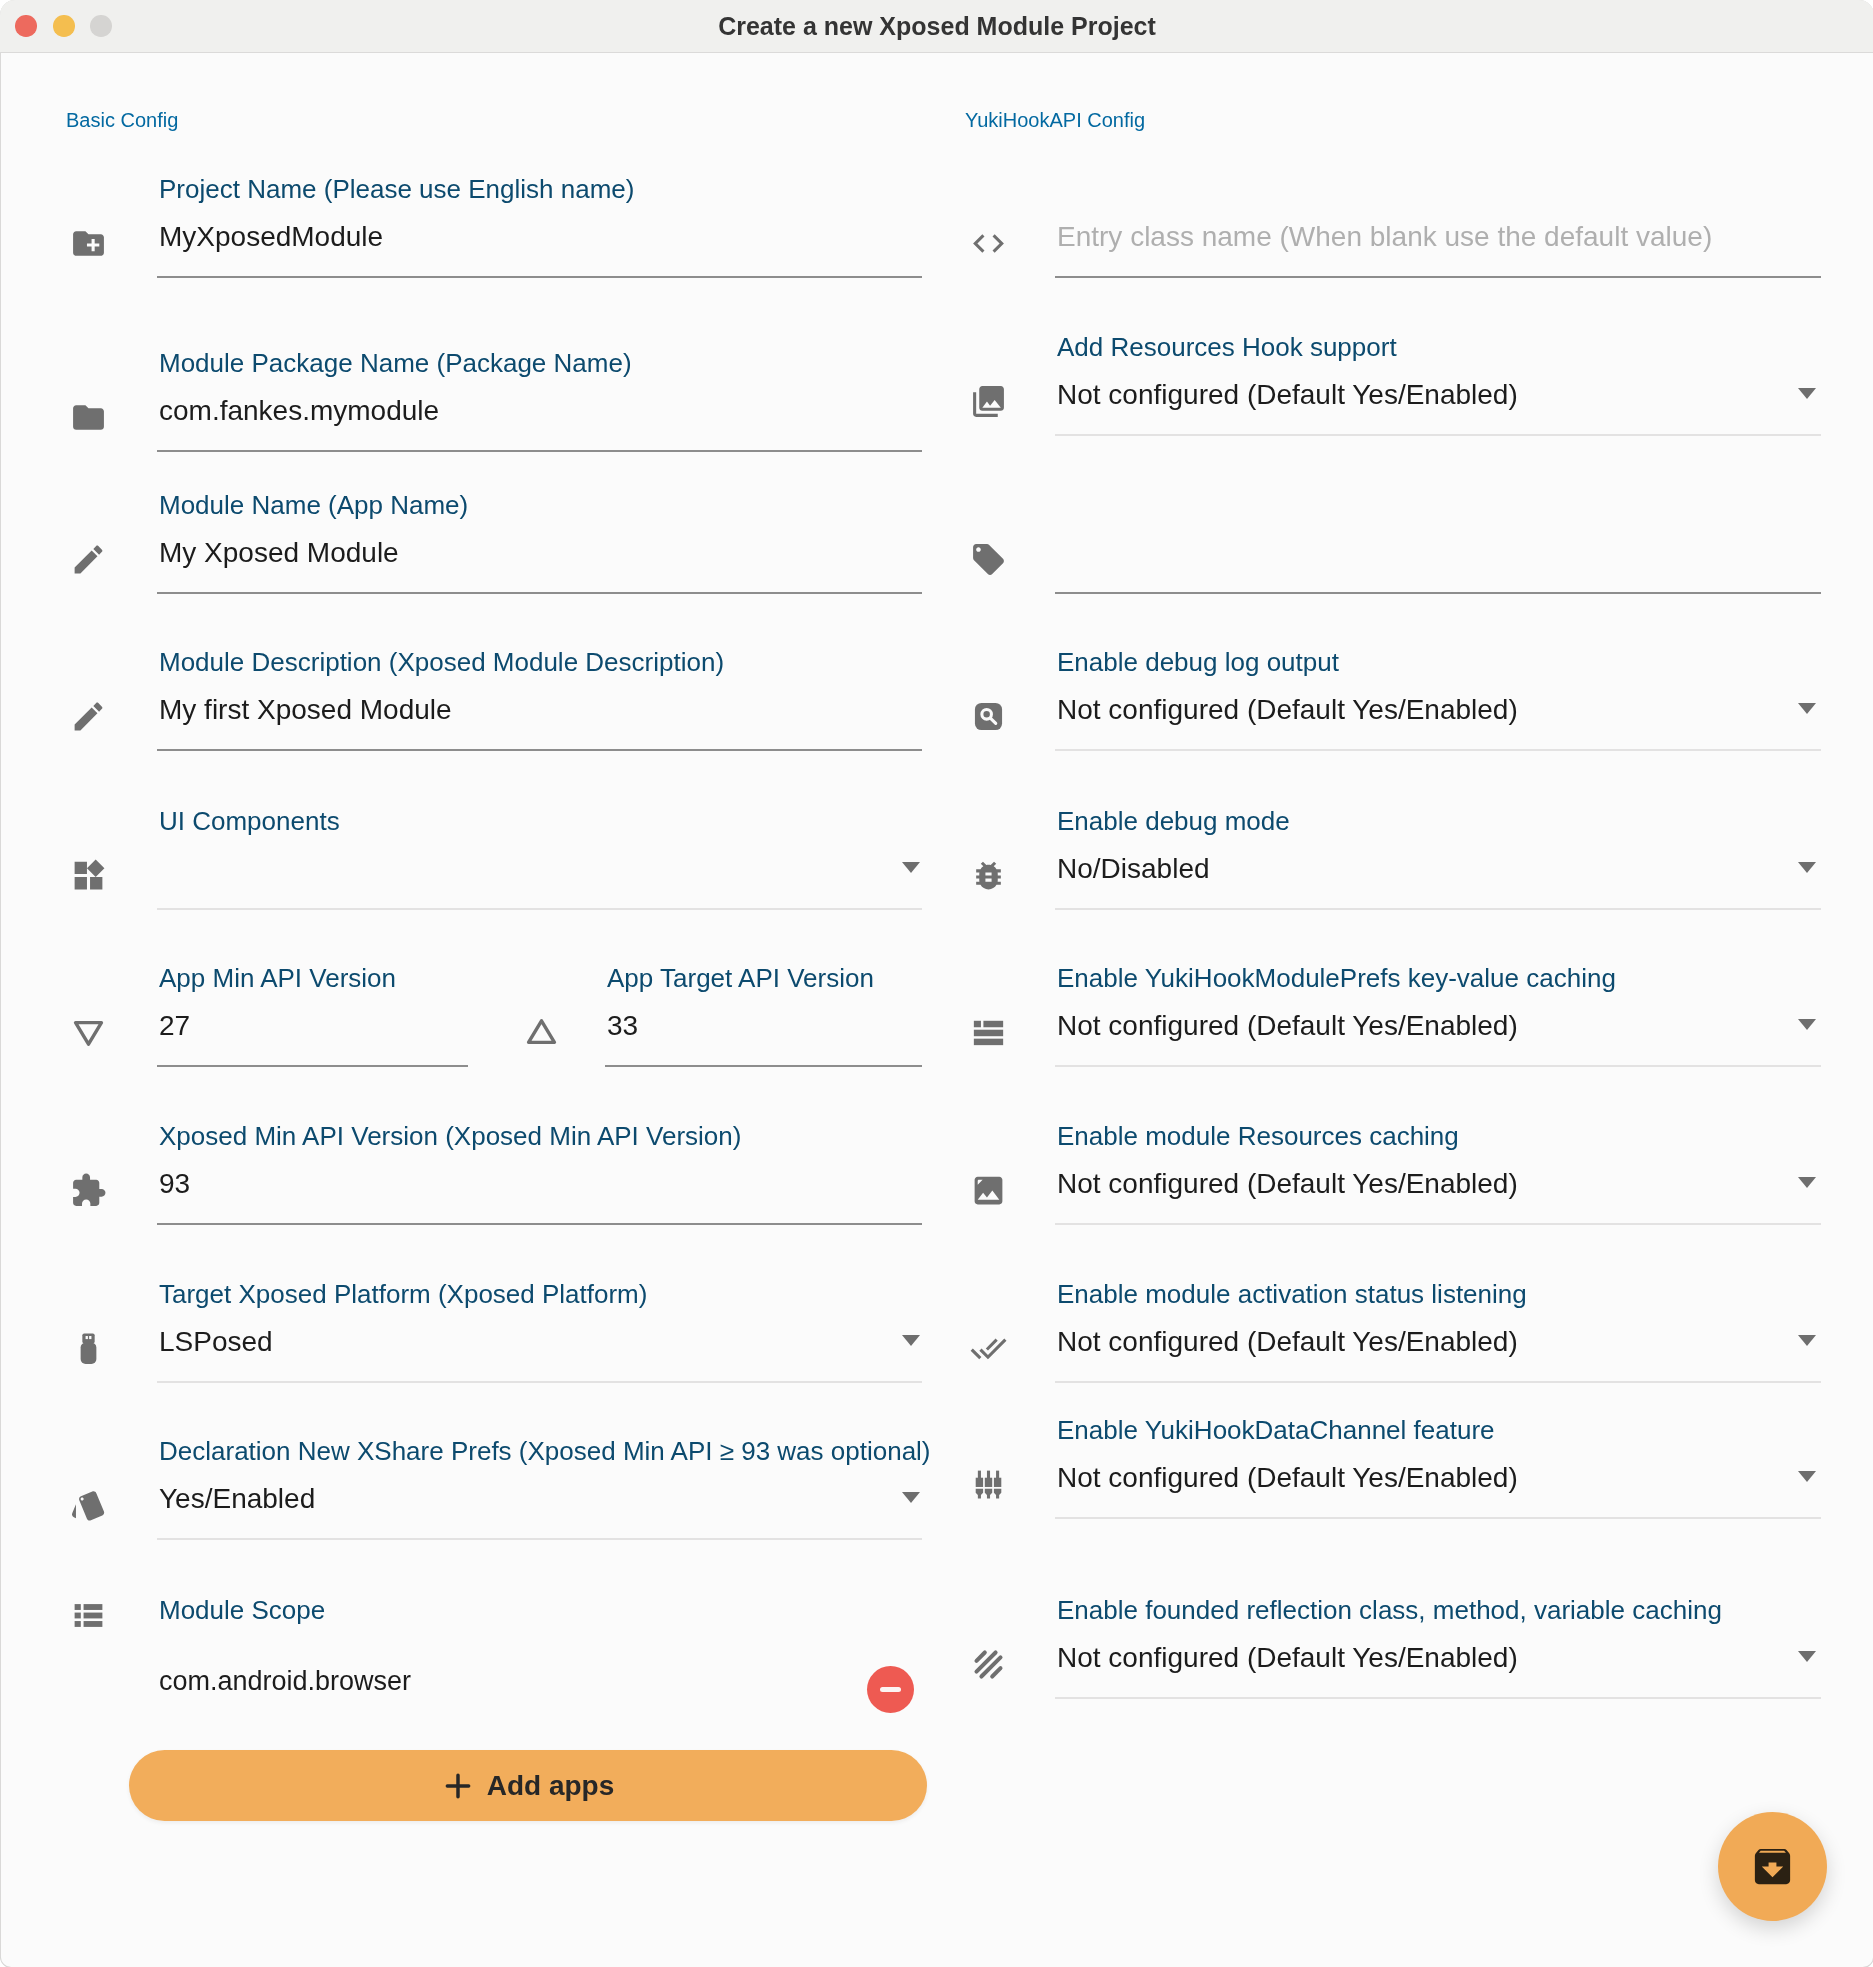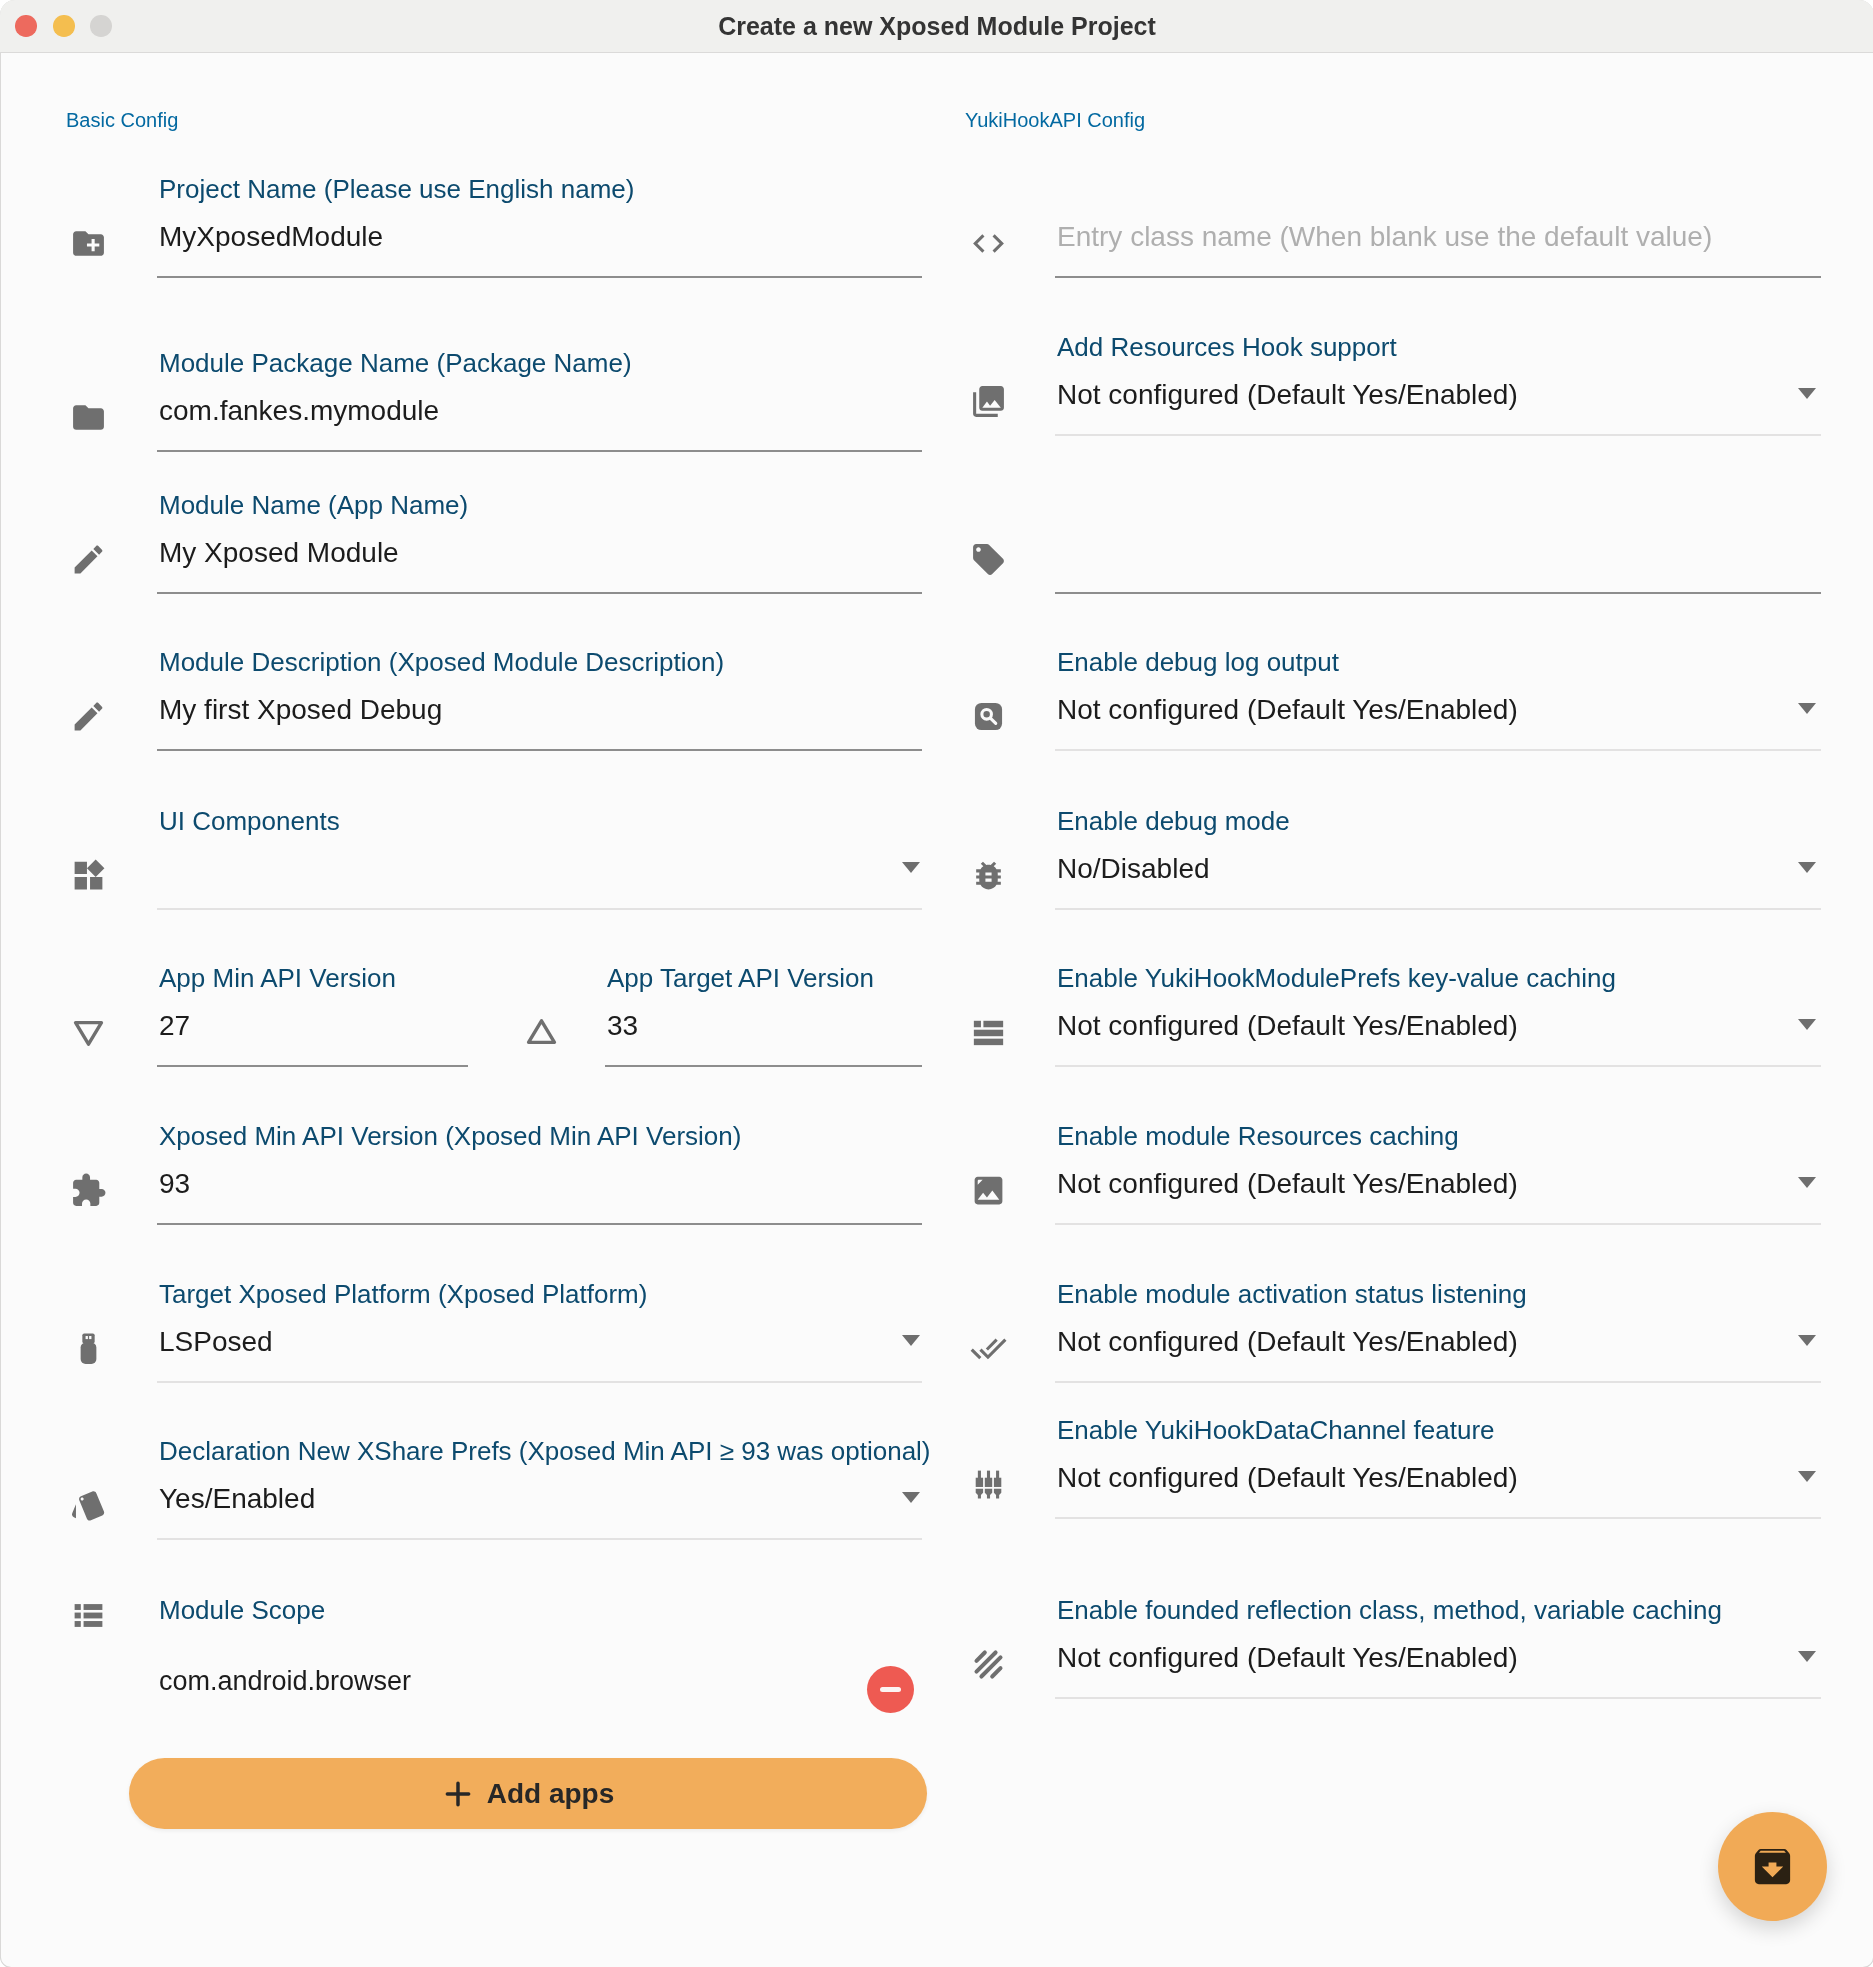--- a/index.html
+++ b/index.html
@@ -95,21 +95,21 @@
         <div class="f-value">My Xposed Module</div>
         <div class="f-underline"></div>
       </div>
       <div class="row L" style="top: 647px;">
         <span class="f-icon">
           <svg viewBox="0 0 24 24">
             <path d="M3 17.25V21h3.75L17.81 9.94l-3.75-3.75L3 17.25zM20.71 7.04c.39-.39.39-1.02 0-1.41l-2.34-2.34c-.39-.39-1.02-.39-1.41 0l-1.83 1.83 3.75 3.75 1.83-1.83z" fill="#6F6F6F"></path>
           </svg>
         </span>
         <div class="f-label">Module Description (Xposed Module Description)</div>
-        <div class="f-value">My first Xposed Debug</div>
+        <div class="f-value">My first Xposed Module</div>
         <div class="f-underline"></div>
       </div>
       <div class="row L" style="top: 806px;">
         <span class="f-icon">
           <svg viewBox="0 0 24 24">
             <path d="M13 13v8h8v-8h-8zM3 21h8v-8H3v8zM3 3v8h8V3H3zm13.66-1.31L11 7.34 16.66 13l5.66-5.66-5.66-5.65z" fill="#6F6F6F"></path>
           </svg>
         </span>
         <div class="f-label">UI Components</div>
         <div class="f-underline select"></div>
@@ -309,21 +309,21 @@
             </g>
           </svg>
         </span>
         <div class="f-label">Enable founded reflection class, method, variable caching</div>
         <div class="f-value">Not configured (Default Yes/Enabled)</div>
         <div class="f-underline select"></div>
         <div class="f-arrow"></div>
       </div>
     </div>
 
-  <div id="add-apps" style="background: rgb(242, 173, 91); margin-top: 8px;">
+  <div id="add-apps" style="background: rgb(242, 173, 91);">
     <span id="add-plus">
         <svg viewBox="0 0 24 24" width="32" height="32">
           <path d="M12 4v16M4 12h16" stroke="#272727" stroke-width="2.6" stroke-linecap="round" fill="none"></path>
         </svg>
       </span>
     <span>Add apps</span>
   </div>
 
   <div id="fab" style="background: rgb(241, 170, 86);">
       <svg viewBox="0 0 24 24">

